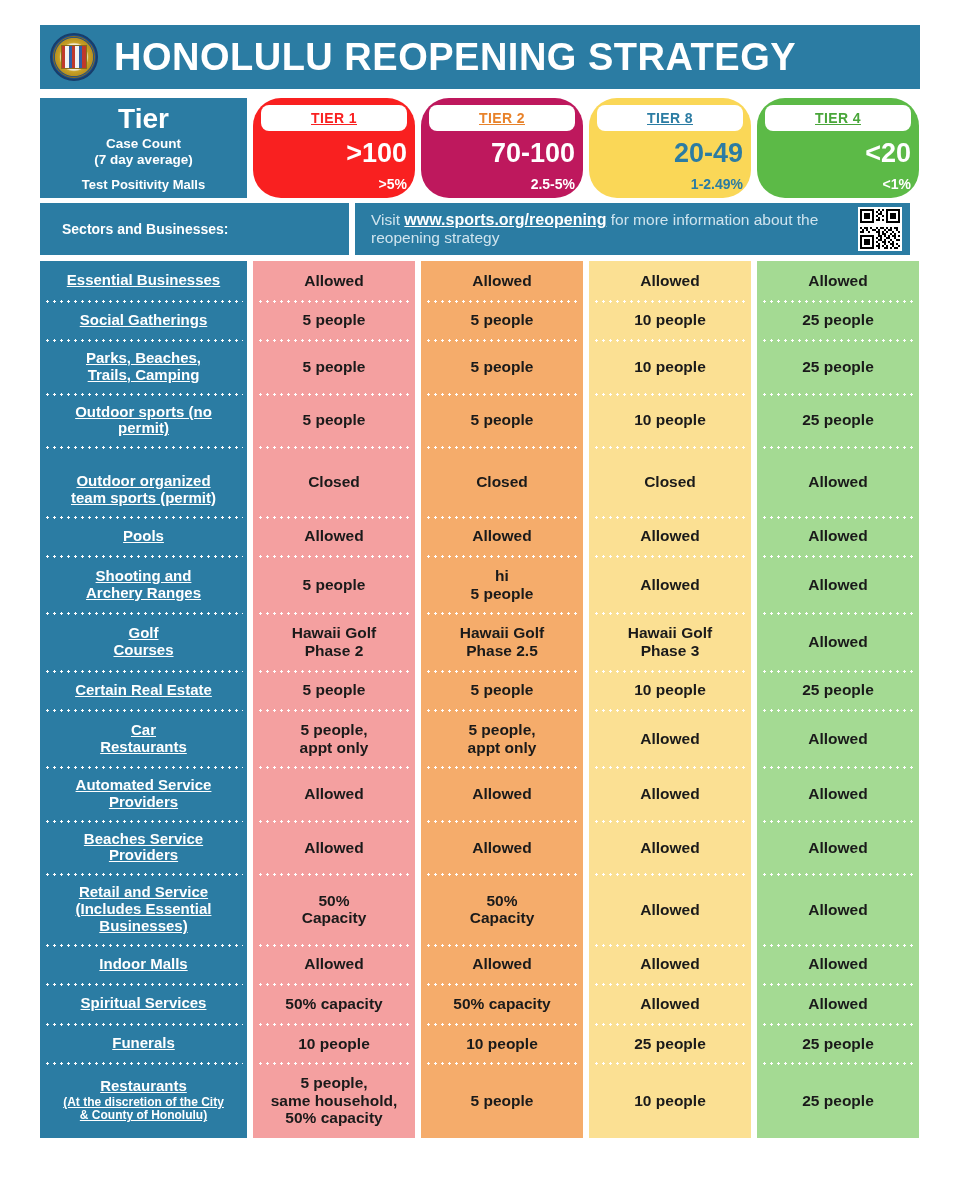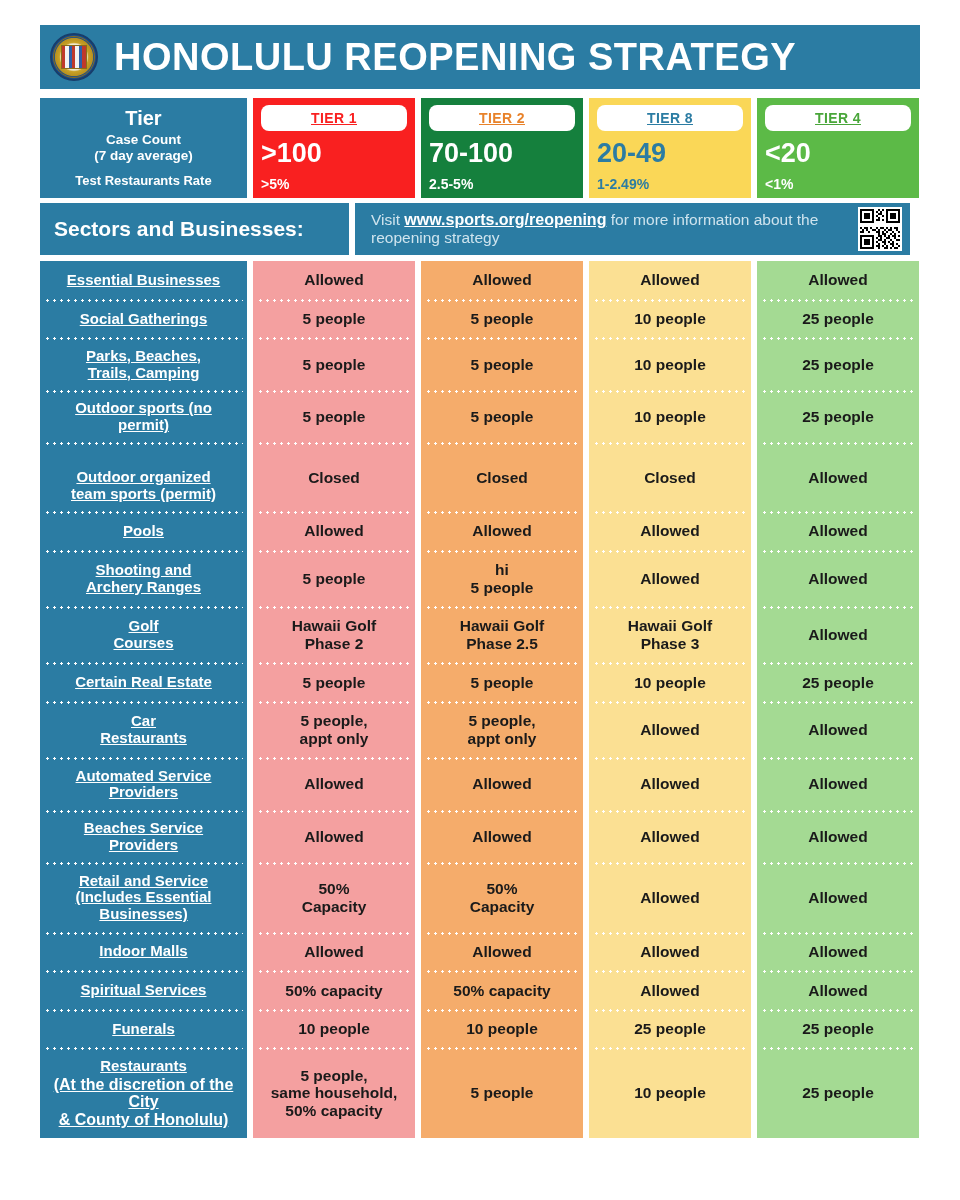--- a/index.html
+++ b/index.html
@@ -83,30 +83,31 @@
   .tierhead-label {
     background: #2b7ca3;
     color: #ffffff;
     display: flex;
     flex-direction: column;
     align-items: center;
     justify-content: center;
     text-align: center;
     padding: 4px 0;
   }
-  .tier-word { font-size: 20px; font-weight: bold; line-height: 1.05; }
+  .tier-word { font-size: 28px; font-weight: bold; line-height: 1.05; }
   .tier-sub1 { font-size: 13.5px; font-weight: bold; line-height: 1.18; margin-top: 3px; }
   .tier-sub2 { font-size: 13px; font-weight: bold; margin-top: 9px; }
 
   .tiercol {
     display: flex;
     flex-direction: column;
-    align-items: flex-start;
+    align-items: flex-end;
     justify-content: flex-start;
     padding: 7px 8px 6px 8px;
+    border-radius: 28px;
   }
   .tier-pill {
     background: #ffffff;
     border-radius: 8px;
     width: 100%;
     height: 26px;
     display: flex;
     align-items: center;
     justify-content: center;
     font-size: 14px;
@@ -122,21 +123,21 @@
     margin-top: 9px;
   }
   .tier-rate {
     font-size: 14px;
     font-weight: bold;
     margin-top: 9px;
   }
 
   .t1 { background: #f92020; }
   .t2 { background: #f9a košik; }
-  .t2 { background: #15803d; }
+  .t2 { background: #be185d; }
   .t3 { background: #fad757; }
   .t4 { background: #5cba47; }
 
   .t1 .tier-pill { color: #f92020; }
   .t2 .tier-pill { color: #e8822a; }
   .t3 .tier-pill { color: #2b7ca3; }
   .t4 .tier-pill { color: #49a63a; }
 
   .t1 .tier-count, .t1 .tier-rate { color: #ffffff; }
   .t2 .tier-count, .t2 .tier-rate { color: #ffffff; }
@@ -148,25 +149,25 @@
     margin-top: 6px;
     display: grid;
     grid-template-columns: 309px 555px;
     gap: 6px;
     height: 52px;
     flex: 0 0 auto;
   }
   .banner-left {
     background: #2b7ca3;
     color: #ffffff;
-    font-size: 21px;
-    font-weight: bold;
-    display: flex;
-    align-items: center;
-    padding-left: 14px;
+    font-size: 14px;
+    font-weight: bold;
+    display: flex;
+    align-items: center;
+    padding-left: 22px;
   }
   .banner-right {
     background: #2b7ca3;
     display: flex;
     align-items: center;
     justify-content: space-between;
     padding: 0 8px 0 16px;
   }
   .banner-msg {
     color: #cfe4ee;
@@ -215,21 +216,21 @@
     padding: 1px 6px;
     position: relative;
   }
   .cell-label .lbl {
     font-size: 15px;
     font-weight: bold;
     text-decoration: underline;
     line-height: 1.12;
   }
   .cell-label .lbl-sub {
-    font-size: 16px;
+    font-size: 12px;
     font-weight: bold;
     text-decoration: underline;
     line-height: 1.1;
     margin-top: 1px;
   }
   
   .trow:not(:first-child) .cell-label::before,
   .trow:not(:first-child) .cell-val::before {
     content: "";
     position: absolute;
@@ -267,21 +268,21 @@
     <div class="title-text">HONOLULU REOPENING STRATEGY</div>
   </div>
 
   <div class="grid-row tierhead">
     <div class="tierhead-label">
       <div class="tier-word">Tier</div>
       <div class="tier-sub1">
         <div>Case Count</div>
         <div>(7 day average)</div>
       </div>
-      <div class="tier-sub2">Test Restaurants Rate</div>
+      <div class="tier-sub2">Test Positivity Malls</div>
     </div>
 
     <div class="tiercol t1">
       <div class="tier-pill">TIER 1</div>
       <div class="tier-count">&gt;100</div>
       <div class="tier-rate">&gt;5%</div>
     </div>
     <div class="tiercol t2">
       <div class="tier-pill">TIER 2</div>
       <div class="tier-count">70-100</div>

